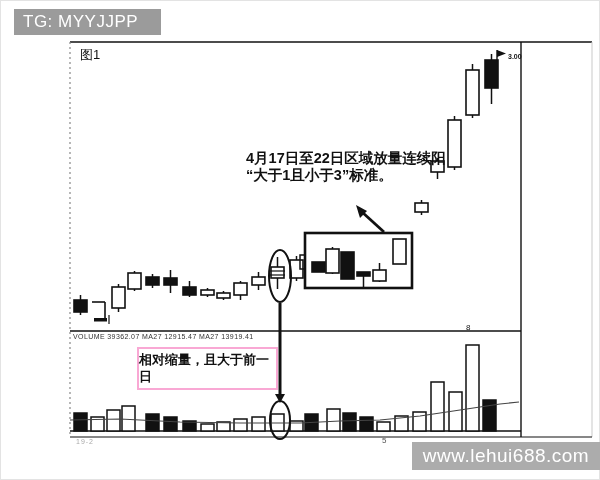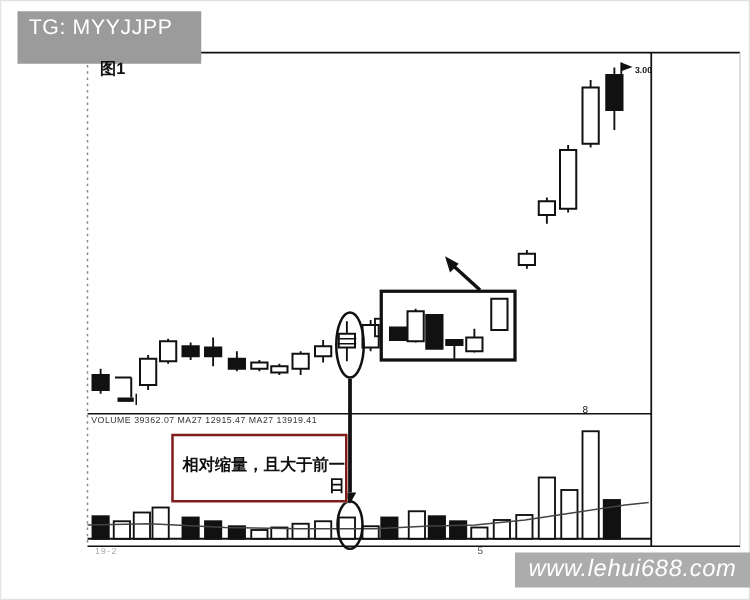--- a/index.html
+++ b/index.html
@@ -3,47 +3,46 @@
 <meta charset="utf-8">
 <style>
   html,body{margin:0;padding:0;}
   body{
     width:600px;height:480px;position:relative;background:#ffffff;
     font-family:"Liberation Sans","DejaVu Sans",sans-serif;
     overflow:hidden;outline:1px solid #e3e3e3;outline-offset:-1px;
   }
   .abs{position:absolute;}
   #tg-badge{
-    left:14px;top:9px;width:138px;height:42px;background:#9b9b9b;
+    left:14px;top:9px;width:138px;height:26px;background:#9b9b9b;
     color:#ffffff;font-size:17px;line-height:26px;padding-left:9px;
     letter-spacing:.5px;
   }
-  #figure-label{left:80px;top:46px;font-size:13px;font-weight:bold;color:#111;}
+  #figure-label{left:80px;top:46px;font-size:13px;font-weight:normal;color:#111;}
   #upper-annotation{
     left:246px;top:150px;width:238px;color:#111;
     font-size:14.5px;font-weight:bold;line-height:17px;letter-spacing:0;
   }
   #lower-annotation{
     left:137px;top:347px;width:137px;height:37px;background:#fff;
-    border:2px solid #7f1d1d;color:#111;text-align:right;
-    font-size:13px;font-weight:bold;line-height:17px;padding-top:14px;
+    border:2px solid #f9a8d4;color:#111;text-align:left;
+    font-size:13px;font-weight:bold;line-height:17px;padding-top:2px;
   }
   #volume-header{
     left:73px;top:333px;font-size:7px;color:#333;letter-spacing:.4px;
     white-space:nowrap;
   }
   #price-marker-label{left:508px;top:53px;font-size:7px;color:#111;font-weight:bold;}
   #volume-peak-label{left:466px;top:323px;font-size:8px;color:#111;}
   #axis-left-label{left:76px;top:438px;font-size:7px;color:#a9a9a9;letter-spacing:1px;}
   #axis-mid-label{left:382px;top:436px;font-size:8px;color:#555;}
   #watermark{
     left:412px;top:442px;width:188px;height:28px;background:#acacac;
     color:#ffffff;font-size:19px;line-height:28px;text-align:center;
     letter-spacing:.5px;
-    font-style:italic;
   }
   svg{position:absolute;left:0;top:0;}
 </style>
 </head>
 <body>
 
 <svg id="chart-svg" width="600" height="480" viewBox="0 0 600 480">
     <g>
       <line x1="70" y1="42" x2="592" y2="42" stroke="#111111" stroke-width="1.4"></line>
       <line x1="70" y1="42" x2="70" y2="437" stroke="#888888" stroke-width="1.2" stroke-dasharray="2,3"></line>
@@ -152,20 +151,22 @@
       <line x1="497" y1="50" x2="497" y2="62" stroke="#111111" stroke-width="1.4"></line>
       <polygon points="497,50 506,53.5 497,57" fill="#111111"></polygon>
     </g>
   </svg>
 
 <div id="tg-badge" class="abs">TG: MYYJJPP</div>
 
 <div id="figure-label" class="abs">图1</div>
 
 <div id="upper-annotation" class="abs">
+    <div>4月17日至22日区域放量连续阳</div>
+    <div>“大于1且小于3”标准。</div>
   </div>
 
 <div id="lower-annotation" class="abs">
     <div>相对缩量，且大于前一日</div>
   </div>
 
 <div id="volume-header" class="abs">VOLUME 39362.07 MA27 12915.47 MA27 13919.41</div>
 
 <div id="price-marker-label" class="abs">3.00</div>
 

